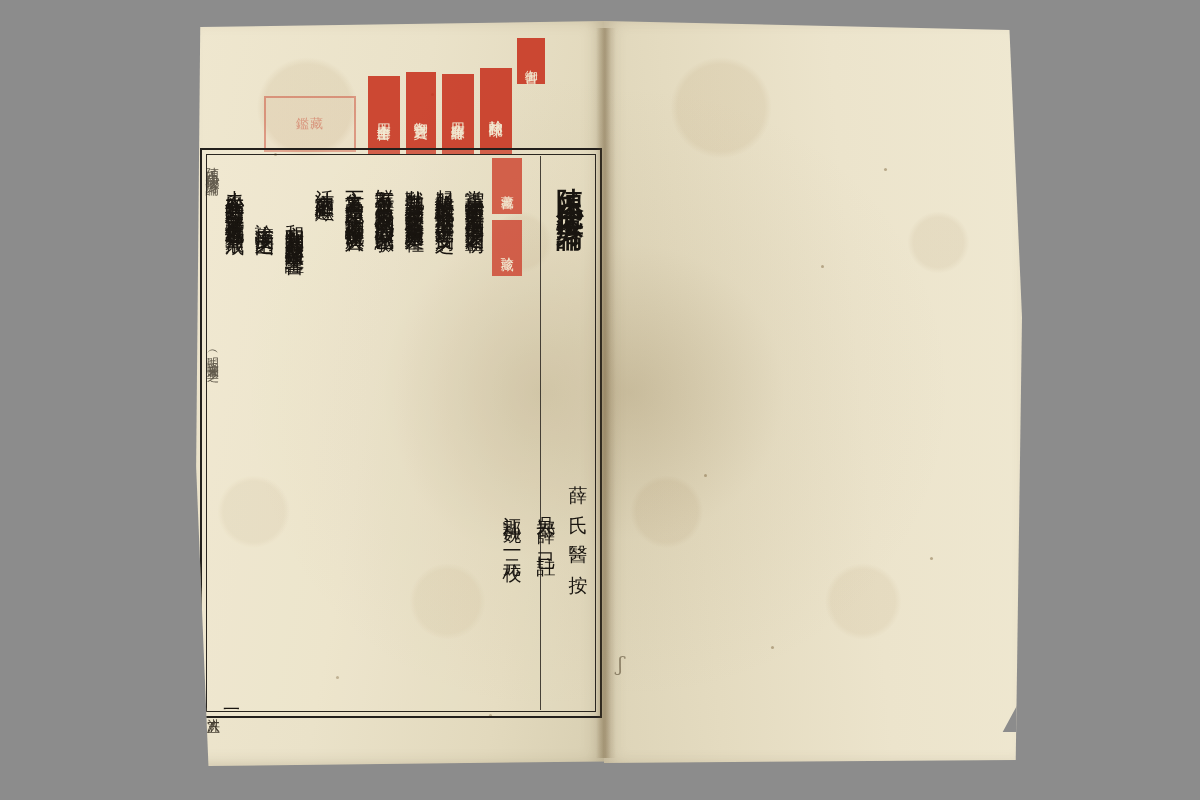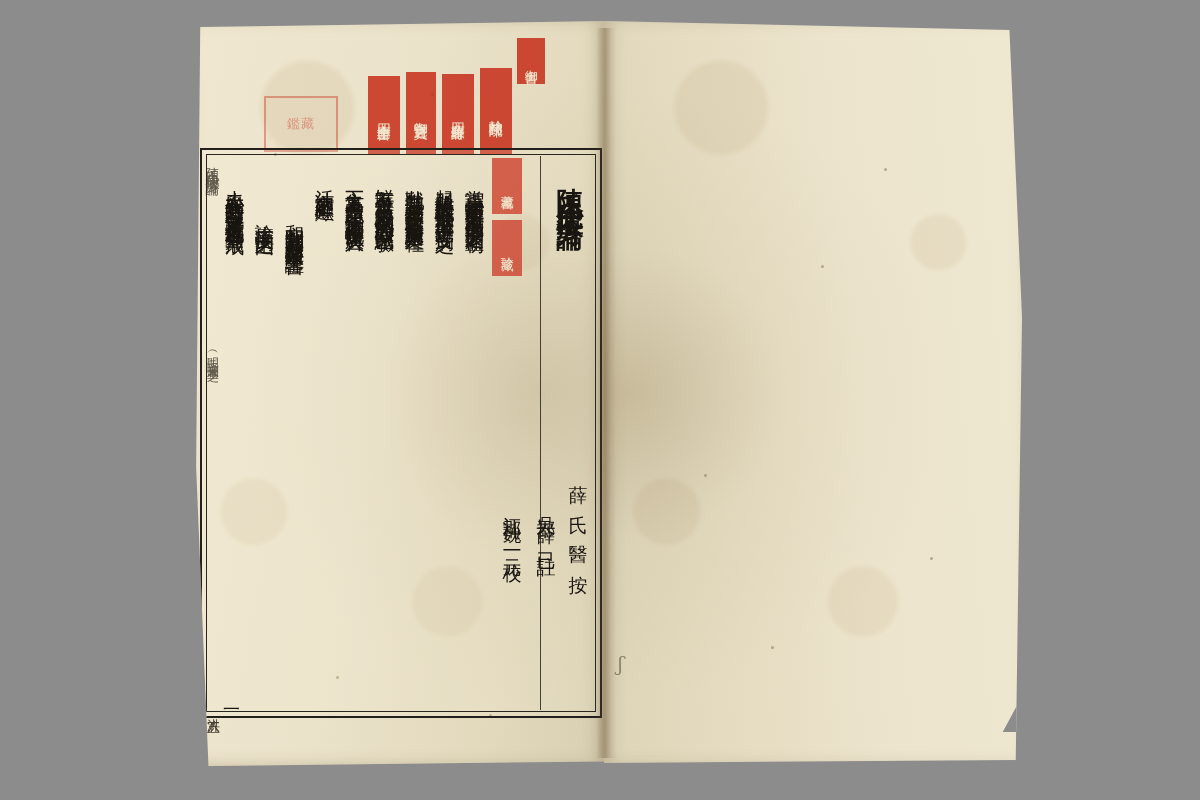--- a/index.html
+++ b/index.html
@@ -251,21 +251,21 @@
       <span class="speck" style="left:35%;top:88%"></span>
       <span class="speck" style="left:72%;top:93%"></span>
 
       <div class="seal filled" style="left:176px;top:58px;width:32px;height:78px;font-size:14px;">四庫全書</div>
       <div class="seal filled" style="left:214px;top:54px;width:30px;height:82px;font-size:14px;">御覽之寶</div>
       <div class="seal filled" style="left:250px;top:56px;width:32px;height:80px;font-size:14px;">四庫著錄</div>
       <div class="seal filled" style="left:288px;top:50px;width:32px;height:86px;font-size:14px;">翰林院印</div>
       <div class="seal filled" style="left:325px;top:20px;width:28px;height:46px;font-size:13px;">御書</div>
       <div class="seal filled" style="left:300px;top:140px;width:30px;height:56px;font-size:13px;">藏書</div>
       <div class="seal filled" style="left:300px;top:202px;width:30px;height:56px;font-size:13px;">珍藏</div>
-      <div class="seal faint" style="left:72px;top:78px;width:74px;height:56px;font-size:13px;writing-mode:horizontal-tb;">鑑藏</div>
+      <div class="seal faint" style="left:72px;top:78px;width:92px;height:56px;font-size:13px;writing-mode:horizontal-tb;">鑑藏</div>
 
       <div class="spine-strip">
         <div class="spine-text" style="left:2px;top:0;">陳氏小兒痘疹方論</div>
         <div class="spine-text" style="left:2px;top:190px;font-size:12px;">（明）隆慶刊本之二</div>
         <div class="spine-text" style="left:2px;bottom:0;font-size:13px;">洪八五</div>
       </div>
 
       <div class="frame">
         <div class="frame-inner"></div>
 

